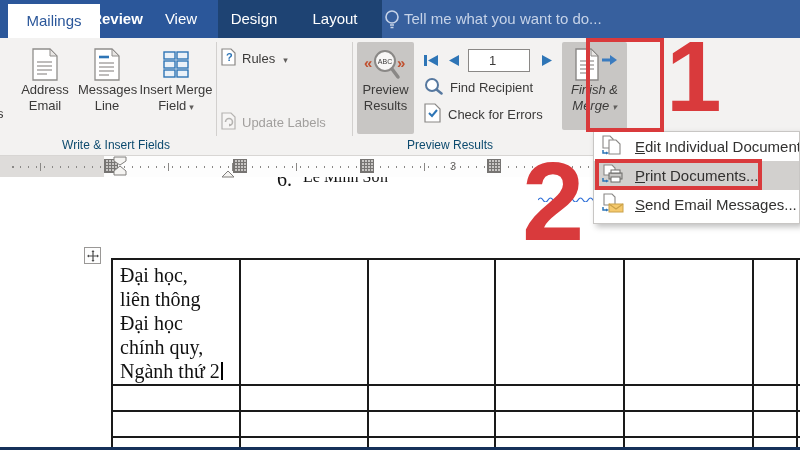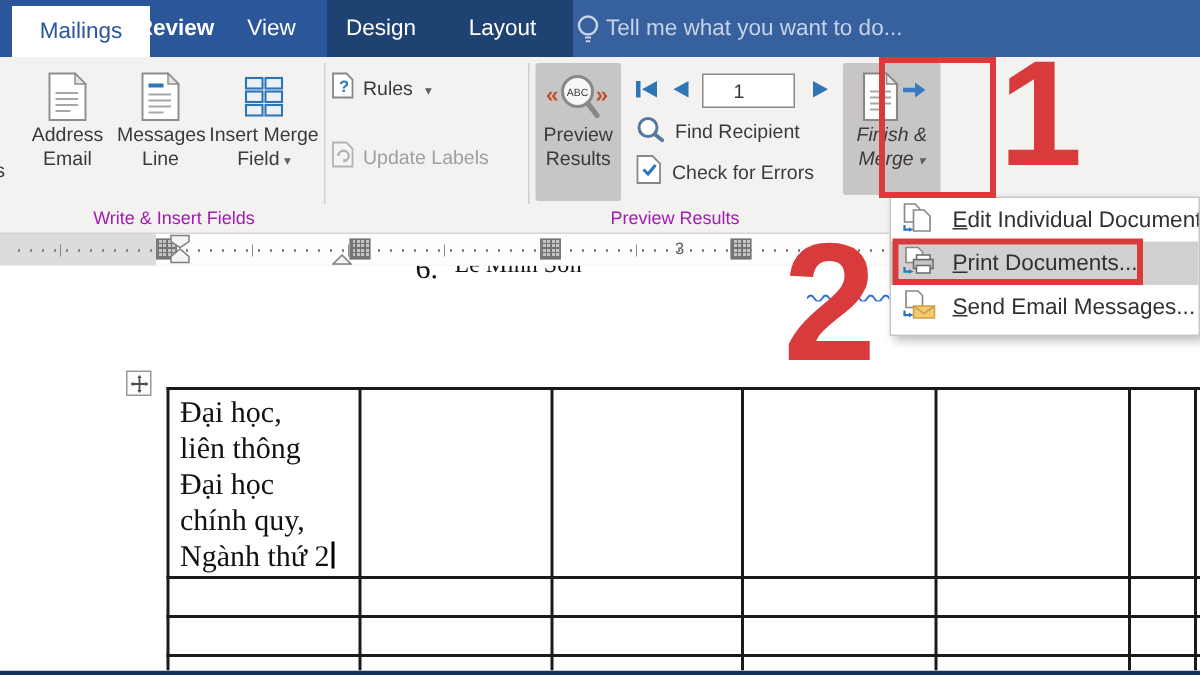--- a/index.html
+++ b/index.html
@@ -14,21 +14,21 @@
   .tab { position:absolute; top:0; height:38px; line-height:38px; text-align:center; color:#fff; font-size:15px; cursor:default; }
   .tab-active { background:#fff; color:#2b579a; top:4px; height:34px; line-height:34px; }
   .tellme-text { position:absolute; left:404px; top:0; height:38px; line-height:38px; color:#c6d3e8; font-size:15px; }
 
   
   .ribbon { position:absolute; left:0; top:38px; width:800px; height:118px; background:#f3f2f1; border-bottom:1px solid #d8d6d4; }
   .rbtn { position:absolute; top:4px; height:92px; text-align:center; font-size:13px; color:#3b3a39; }
   .rbtn .ric { height:40px; display:flex; align-items:center; justify-content:center; padding-top:6px; }
   .rbtn .lbl { line-height:16px; }
   .rbtn-pressed { background:#c8c6c4; border-radius:2px; }
-  .grplbl { position:absolute; top:100px; font-size:12px; color:#a21caf; text-align:center; }
+  .grplbl { position:absolute; top:100px; font-size:12px; color:#0c4a6e; text-align:center; }
   .vsep { position:absolute; top:4px; height:94px; width:1px; background:#d2d0ce; }
   .sbtn { position:absolute; left:221px; height:24px; display:flex; align-items:center; gap:5px; font-size:13px; color:#3b3a39; white-space:nowrap; }
   .sbtn.disabled { color:#a19f9d; }
   .caret::after { content:"▾"; font-size:9px; color:#605e5c; margin-left:3px; }
   .fragment { position:absolute; left:-6px; top:68px; font-size:13px; color:#3b3a39; }
   .recbox { position:absolute; left:468px; top:11px; width:62px; height:23px; background:#fff; border:1px solid #8a8886; font-size:13px; color:#3b3a39; line-height:21px; padding-left:20px; }
   .navbtn { position:absolute; top:15px; }
   .rowbtn { position:absolute; display:flex; align-items:center; gap:6px; font-size:13px; color:#3b3a39; white-space:nowrap; }
 
   
@@ -130,21 +130,21 @@
   <div class="vsep" style="left:216px;"></div>
 
   <div class="sbtn" style="top:8px;">
     <span><svg width="16" height="18">
           <path d="M1 1h9l4 4v12H1z" fill="#fff" stroke="#8a8886" stroke-width="1.2"></path>
           <text x="5" y="13" font-size="11" font-weight="bold" fill="#2e75b6">?</text>
         </svg></span>
     <span>Rules</span>
       <span class="caret"></span>
   </div>
-  <div class="sbtn disabled" style="top:54px;">
+  <div class="sbtn disabled" style="top:72px;">
     <span><svg width="16" height="18">
           <path d="M1 1h9l4 4v12H1z" fill="#f6f5f4" stroke="#b5b3b1" stroke-width="1.2"></path>
           <path d="M4.5 10a3.5 3.5 0 1 1 3.5 3.5" fill="none" stroke="#b5b3b1" stroke-width="1.6"></path>
           <path d="M8 11.5l0 3 2.5-1.7z" fill="#b5b3b1"></path>
         </svg></span>
     <span>Update Labels</span>
   </div>
   <div class="vsep" style="left:352px;"></div>
 
   <div class="rbtn rbtn-pressed" style="left:357px; width:57px;">

